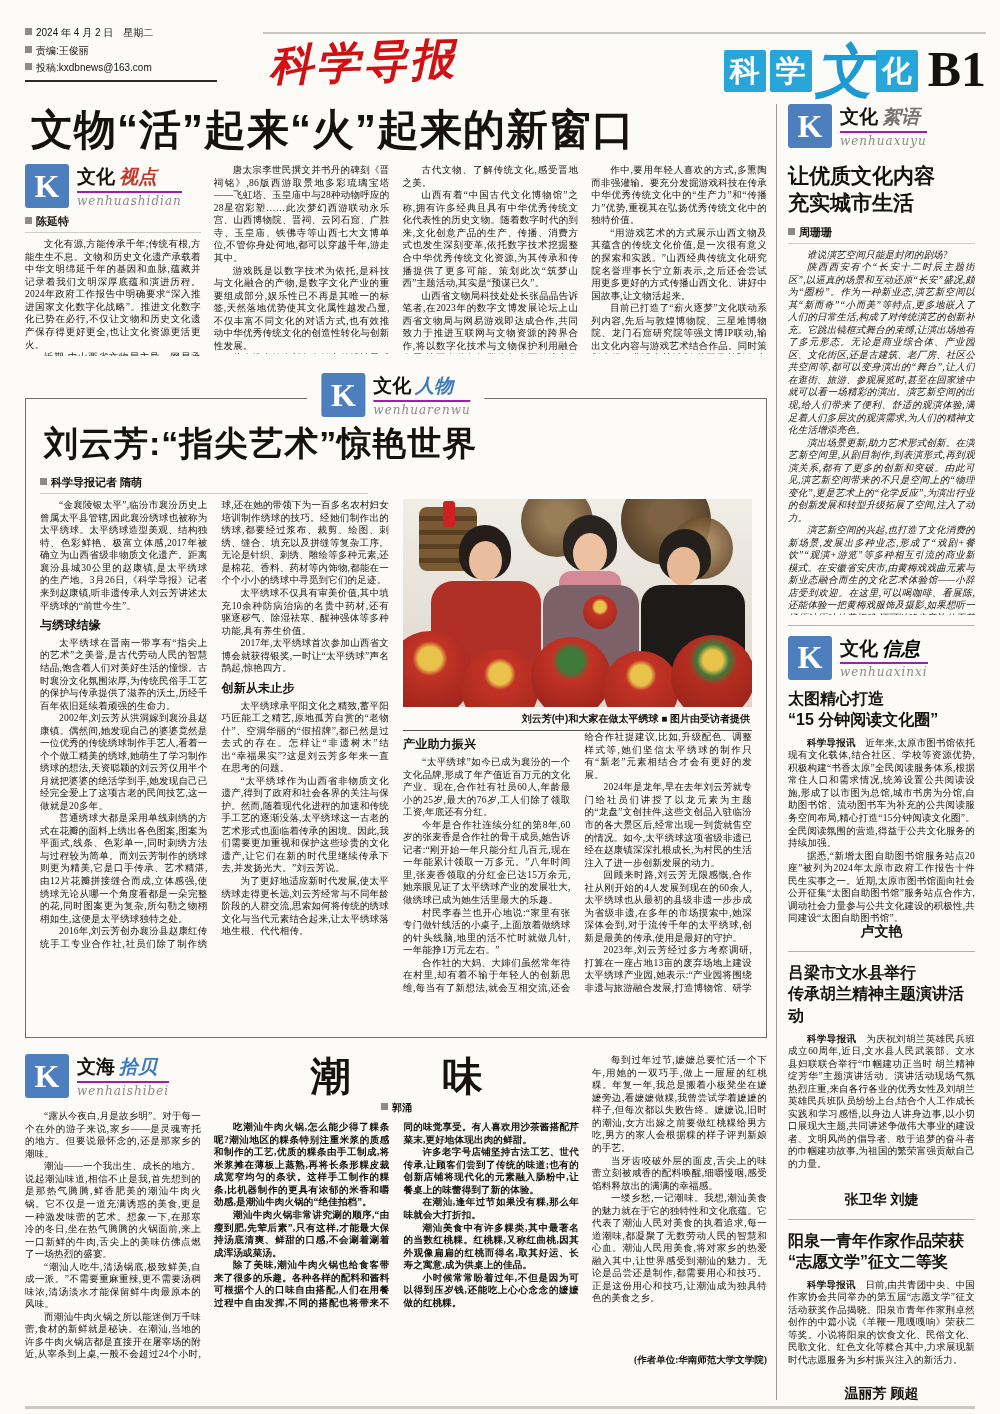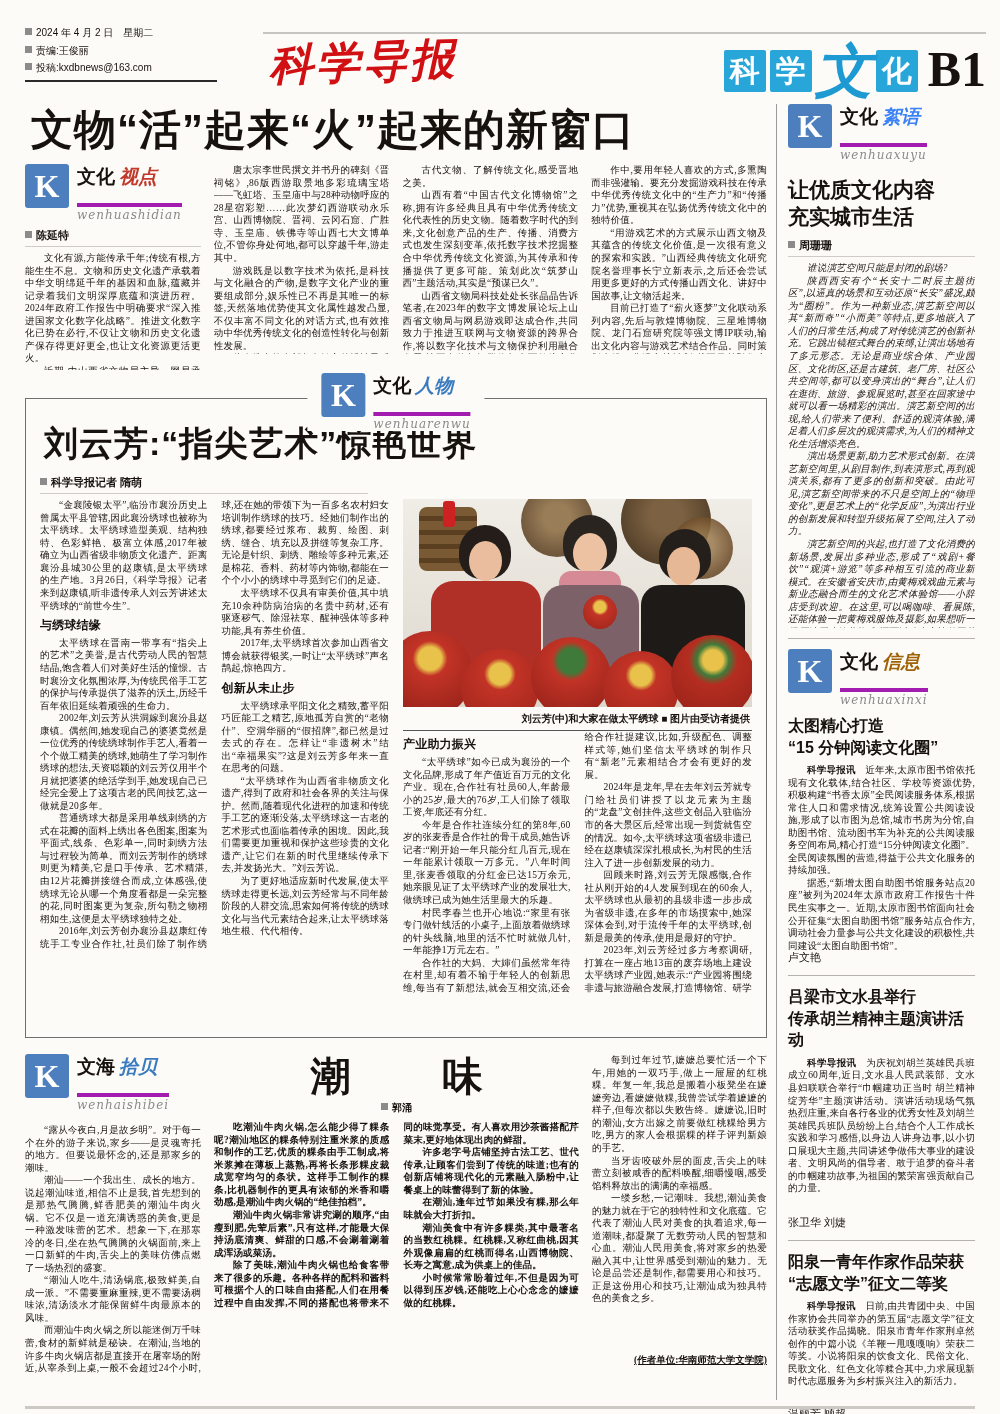--- a/index.html
+++ b/index.html
@@ -28,29 +28,29 @@
   .left{width:742px;flex:0 0 742px;}
   .rail{flex:1;border-left:1px solid #9a9a9a;margin-left:9px;padding-left:11px;min-width:0;}
   
   .kbadge{display:flex;align-items:flex-start;}
   .kbox{width:44px;height:44px;background:#4d7ebe;color:#fff;display:flex;align-items:center;
         justify-content:center;font-size:32px;font-weight:bold;border-radius:3px;
         font-family:"Liberation Serif",serif;flex:0 0 44px;}
   .kmeta{margin-left:8px;}
   .kname{font-size:19px;font-weight:bold;font-family:"Liberation Sans",sans-serif;line-height:1.3;}
   .kname .suffix{font-weight:bold;font-style:italic;font-family:"DejaVu Serif",serif;margin-left:4px;}
-  .kpinyin{font-style:italic;color:#8a8a8a;font-size:12px;border-top:4px solid #a21caf;
-           margin-top:13px;padding-top:1px;letter-spacing:1px;font-family:"DejaVu Serif",serif;}
+  .kpinyin{font-style:italic;color:#8a8a8a;font-size:12px;border-top:2px solid #a21caf;
+           margin-top:1px;padding-top:1px;letter-spacing:1px;font-family:"DejaVu Serif",serif;}
   
   .cols p{margin:0;text-indent:2em;}
   .cols h4{margin:6px 0 3px;font-size:12px;font-family:Liberation Sans, sans-serif;text-indent:0;}
   .bodytxt{font-size:9.5px;line-height:1.32;text-align:justify;letter-spacing:0.2px;overflow:hidden;}
   .byline{font-size:11px;font-weight:bold;font-family:"Liberation Sans",sans-serif;
           border-bottom:1px solid #cfccc6;padding-bottom:3px;margin-bottom:5px;}
-  .sig{text-align:left;font-weight:normal;font-size:11px;font-family:"Liberation Sans",sans-serif;}
+  .sig{text-align:center;font-weight:bold;font-size:14px;font-family:"Liberation Sans",sans-serif;}
   
   .a1-headline{font-size:42px;font-weight:900;letter-spacing:1px;line-height:1.15;margin:2px 0 10px 6px;
                font-family:"Liberation Sans",sans-serif;}
   .a1-body{display:flex;gap:13px;height:190px;}
   .a1-col{flex:1;min-width:0;}
   .a1-col .bodytxt{height:100%;}
   .a1-col1 .bodytxt{height:118px;}
   
   .a2box{margin-top:44px;border:1px solid #6f6f6f;position:relative;height:640px;
          padding:10px 14px;box-sizing:border-box;}
@@ -70,21 +70,21 @@
   .b-col1{flex:0 0 176px;min-width:0;}
   .b-col1 .bodytxt{height:250px;margin-top:12px;}
   .b-mid{flex:0 0 365px;min-width:0;}
   .b-title{font-size:40px;font-weight:900;text-align:center;letter-spacing:26px;text-indent:26px;
            font-family:"Liberation Sans",sans-serif;line-height:1.1;}
   .b-byline{text-align:center;font-size:10px;font-weight:bold;margin:3px 0 6px;
             font-family:"Liberation Sans",sans-serif;}
   .b-midcols{column-count:2;column-gap:14px;height:248px;font-weight:bold;}
   .b-col4{flex:1;min-width:0;}
   .b-col4 .bodytxt{height:296px;}
-  .tail{text-align:right;font-weight:bold;font-size:9.5px;margin-top:4px;text-decoration:underline;}
+  .tail{text-align:right;font-weight:bold;font-size:9.5px;margin-top:4px;}
   
   .rail-headline{font-size:21px;font-weight:900;line-height:1.3;white-space:pre-line;margin:14px 0 8px;
                  font-family:"Liberation Sans",sans-serif;}
   .rail .bodytxt{font-style:italic;}
   .rail .info .bodytxt{font-style:normal;}
   .rail hr{border:none;border-top:1px solid #b5b2ac;margin:10px 0;}
   .info-head{font-size:16px;font-weight:900;line-height:1.35;white-space:pre-line;margin:8px 0 6px;
              font-family:"Liberation Sans",sans-serif;}
   .xz-body{height:366px;}
   .i1-body{height:186px;}
@@ -250,59 +250,59 @@
         </div>
         <div class="b-mid">
           <div class="b-title">潮　味</div>
           <div class="b-byline"><span class="sq"></span><span>郭涌</span></div>
           <div class="b-midcols bodytxt cols">
               <p>吃潮汕牛肉火锅,怎么能少得了粿条呢?潮汕地区的粿条特别注重米浆的质感和制作的工艺,优质的粿条由手工制成,将米浆摊在薄板上蒸熟,再将长条形粿皮裁成宽窄均匀的条状。这样手工制作的粿条,比机器制作的更具有浓郁的米香和嚼劲感,是潮汕牛肉火锅的“绝佳拍档”。</p>
               <p>潮汕牛肉火锅非常讲究涮的顺序,“由瘦到肥,先荤后素”,只有这样,才能最大保持汤底清爽、鲜甜的口感,不会涮着涮着成浑汤或菜汤。</p>
               <p>除了美味,潮汕牛肉火锅也给食客带来了很多的乐趣。各种各样的配料和酱料可根据个人的口味自由搭配,人们在用餐过程中自由发挥,不同的搭配也将带来不同的味觉享受。有人喜欢用沙茶酱搭配芹菜末,更好地体现出肉的鲜甜。</p>
               <p>许多老字号店铺坚持古法工艺、世代传承,让顾客们尝到了传统的味道;也有的创新店铺将现代化的元素融入肠粉中,让餐桌上的味蕾得到了新的体验。</p>
               <p>在潮汕,逢年过节如果没有粿,那么年味就会大打折扣。</p>
-              <p>潮汕美食中有许多粿类,其中最著名的当数红桃粿。红桃粿,又称红曲桃,因其外观像扁扁的红桃而得名,山西博物院、长寿之寓意,成为供桌上的佳品。</p>
+              <p>潮汕美食中有许多粿类,其中最著名的当数红桃粿。红桃粿,又称红曲桃,因其外观像扁扁的红桃而得名,取其好运、长寿之寓意,成为供桌上的佳品。</p>
               <p>小时候常常盼着过年,不但是因为可以得到压岁钱,还能吃上心心念念的嬷嬷做的红桃粿。</p>
             </div>
         </div>
         <div class="b-col4">
           <div class="bodytxt cols">
               <p>每到过年过节,嬷嬷总要忙活一个下午,用她的一双巧手,做上一屉屉的红桃粿。年复一年,我总是搬着小板凳坐在嬷嬷旁边,看嬷嬷做粿,我曾尝试学着嬷嬷的样子,但每次都以失败告终。嬷嬷说,旧时的潮汕,女方出嫁之前要做红桃粿给男方吃,男方的家人会根据粿的样子评判新娘的手艺。</p>
               <p>当牙齿咬破外层的面皮,舌尖上的味蕾立刻被咸香的配料唤醒,细嚼慢咽,感受馅料释放出的满满的幸福感。</p>
               <p>一缕乡愁,一记潮味。我想,潮汕美食的魅力就在于它的独特性和文化底蕴。它代表了潮汕人民对美食的执着追求,每一道潮味,都凝聚了无数劳动人民的智慧和心血。潮汕人民用美食,将对家乡的热爱融入其中,让世界感受到潮汕的魅力。无论是品尝还是制作,都需要用心和技巧。正是这份用心和技巧,让潮汕成为独具特色的美食之乡。</p>
             </div>
           <div class="tail">(作者单位:华南师范大学文学院)</div>
         </div>
       </div>
     </div>
 
     <div class="rail">
       <div class="kbadge">
         <div class="kbox">K</div>
         <div class="kmeta">
-          <div class="kname"><span>文化</span><span class="suffix" style="color:#3b82f6;">絮语</span></div>
+          <div class="kname"><span>文化</span><span class="suffix" style="color:#737373;">絮语</span></div>
           <div class="kpinyin">wenhuaxuyu</div>
         </div>
       </div>
       <div class="rail-headline">让优质文化内容
 充实城市生活</div>
       <div class="byline"><span class="sq"></span><span>周珊珊</span></div>
       <div class="bodytxt cols xz-body">
           <p>谁说演艺空间只能是封闭的剧场?</p>
           <p>陕西西安有个“长安十二时辰主题街区”,以逼真的场景和互动还原“长安”盛况,颇为“圈粉”。作为一种新业态,演艺新空间以其“新而奇”“小而美”等特点,更多地嵌入了人们的日常生活,构成了对传统演艺的创新补充。它跳出镜框式舞台的束缚,让演出场地有了多元形态。无论是商业综合体、产业园区、文化街区,还是古建筑、老厂房、社区公共空间等,都可以变身演出的“舞台”,让人们在逛街、旅游、参观展览时,甚至在回家途中就可以看一场精彩的演出。演艺新空间的出现,给人们带来了便利、舒适的观演体验,满足着人们多层次的观演需求,为人们的精神文化生活增添亮色。</p>
           <p>演出场景更新,助力艺术形式创新。在演艺新空间里,从剧目制作,到表演形式,再到观演关系,都有了更多的创新和突破。由此可见,演艺新空间带来的不只是空间上的“物理变化”,更是艺术上的“化学反应”,为演出行业的创新发展和转型升级拓展了空间,注入了动力。</p>
           <p>演艺新空间的兴起,也打造了文化消费的新场景,发展出多种业态,形成了“戏剧+餐饮”“观演+游览”等多种相互引流的商业新模式。在安徽省安庆市,由黄梅戏戏曲元素与新业态融合而生的文化艺术体验馆——小辞店受到欢迎。在这里,可以喝咖啡、看展陈,还能体验一把黄梅戏服饰及摄影,如果想听一场原汁原味的黄梅戏,还可以移步旁边的再芬黄梅公馆。演艺新空间以多种业态衔接潮流,丰富了戏剧的产业链,给消费者带来更新鲜有趣的体验,为激活文化消费注入新动能。</p>
         </div>
       <hr>
 
       <div class="info">
         <div class="kbadge">
           <div class="kbox">K</div>
           <div class="kmeta">
-            <div class="kname"><span>文化</span><span class="suffix" style="color:#a16207;">信息</span></div>
+            <div class="kname"><span>文化</span><span class="suffix" style="color:#000000;">信息</span></div>
             <div class="kpinyin">wenhuaxinxi</div>
           </div>
         </div>
 
         <div>
           <div class="info-head">太图精心打造
 “15 分钟阅读文化圈”</div>
           <div class="bodytxt cols i1-body">
               <p><strong>科学导报讯</strong>　近年来,太原市图书馆依托现有文化载体,结合社区、学校等资源优势,积极构建“书香太原”全民阅读服务体系,根据常住人口和需求情况,统筹设置公共阅读设施,形成了以市图为总馆,城市书房为分馆,自助图书馆、流动图书车为补充的公共阅读服务空间布局,精心打造“15分钟阅读文化圈”。全民阅读氛围的营造,得益于公共文化服务的持续加强。</p>
               <p>据悉,“新增太图自助图书馆服务站点20座”被列为2024年太原市政府工作报告十件民生实事之一。近期,太原市图书馆面向社会公开征集“太图自助图书馆”服务站点合作方,调动社会力量参与公共文化建设的积极性,共同建设“太图自助图书馆”。</p>

